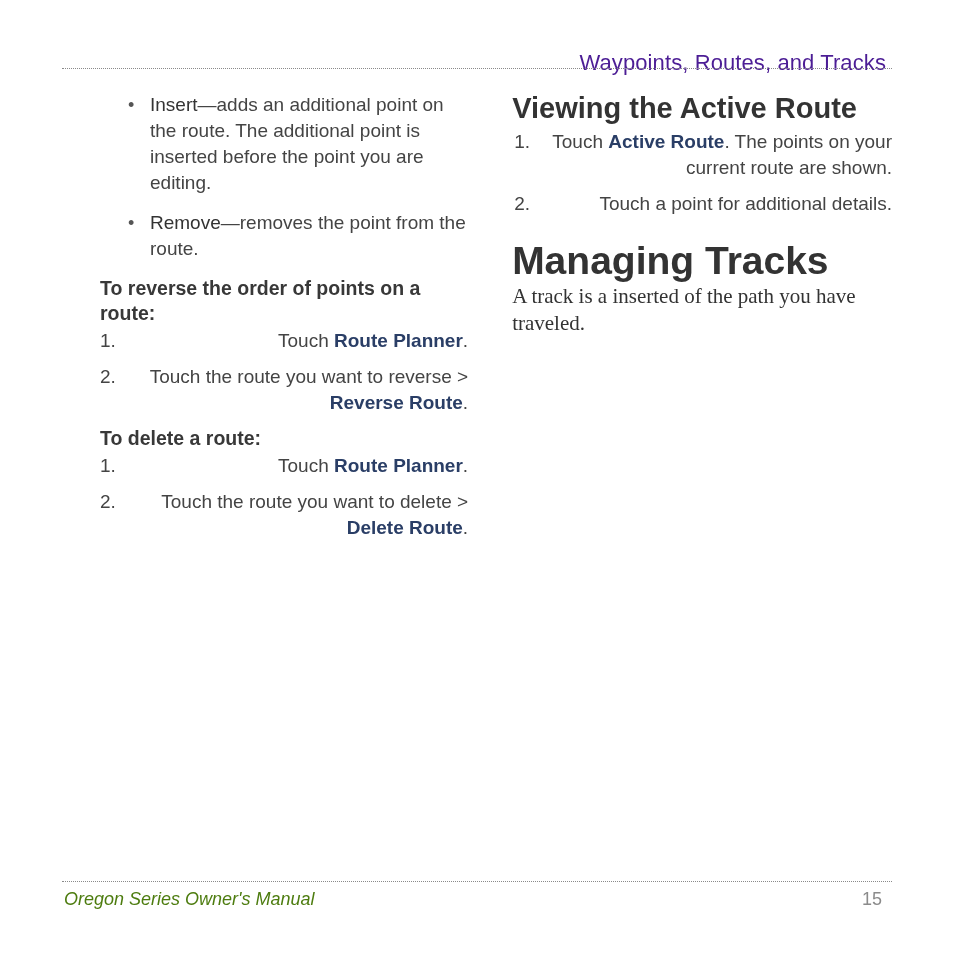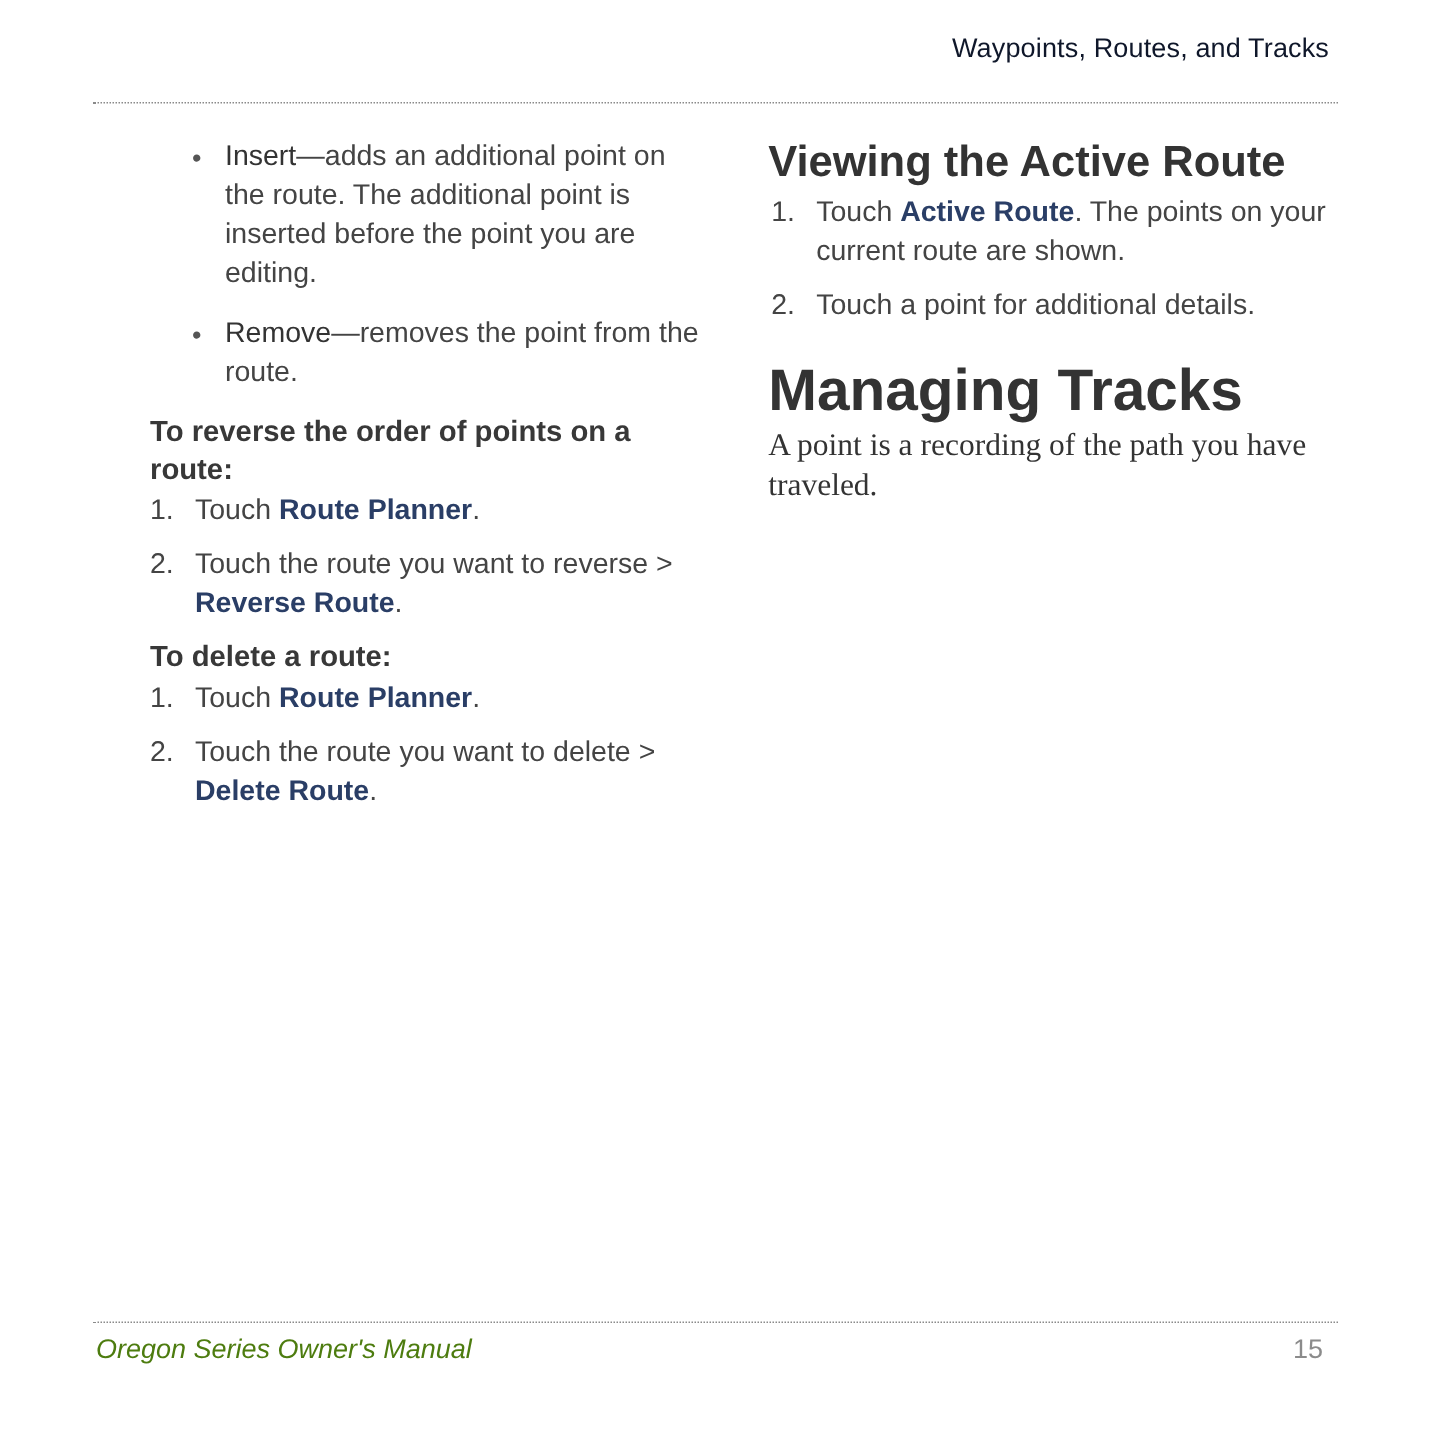--- a/index.html
+++ b/index.html
@@ -14,24 +14,24 @@
   .topbar {
     border-top: 1px dotted #8a8a8a;
     position: absolute;
     top: 68px;
     left: 62px;
     right: 62px;
     height: 0;
   }
   .corner-title {
     position: absolute;
-    top: 22px;
+    top: 50px;
     right: 68px;
-    font-size: 18px;
-    color: #0f172a;
+    font-size: 22px;
+    color: #4c1d95;
     letter-spacing: 0.1px;
   }
   .columns {
     position: absolute;
     top: 92px;
     left: 98px;
     right: 62px;
     display: flex;
     gap: 44px;
   }
@@ -70,20 +70,21 @@
     margin-left: 2px;
   }
   ol.num > li {
     counter-increment: item;
     position: relative;
     padding-left: 30px;
     font-size: 19px;
     line-height: 26px;
     color: #444;
     margin-bottom: 10px;
+    text-align: right;
   }
   ol.num > li::before {
     content: counter(item) ".";
     position: absolute;
     left: 0;
     top: 0;
     color: #444;
   }
 
   .link-term { font-weight: bold; color: #2a3e66; }
@@ -186,19 +187,19 @@
     <ol class="num">
       <li>
         <span>Touch </span><span class="link-term">Active Route</span><span>. The points on your current route are shown.</span>
       </li>
       <li>
         <span>Touch a point for additional details.</span>
       </li>
     </ol>
 
     <h1 class="section">Managing Tracks</h1>
-    <p class="body-serif">A point is a recording of the path you have traveled.</p>
+    <p class="body-serif">A track is a inserted of the path you have traveled.</p>
   </div>
 </div>
 
 <div class="footer-line"></div>
 <div class="footer-left">Oregon Series Owner's Manual</div>
 <div class="footer-right">15</div>
 
 </body></html>

